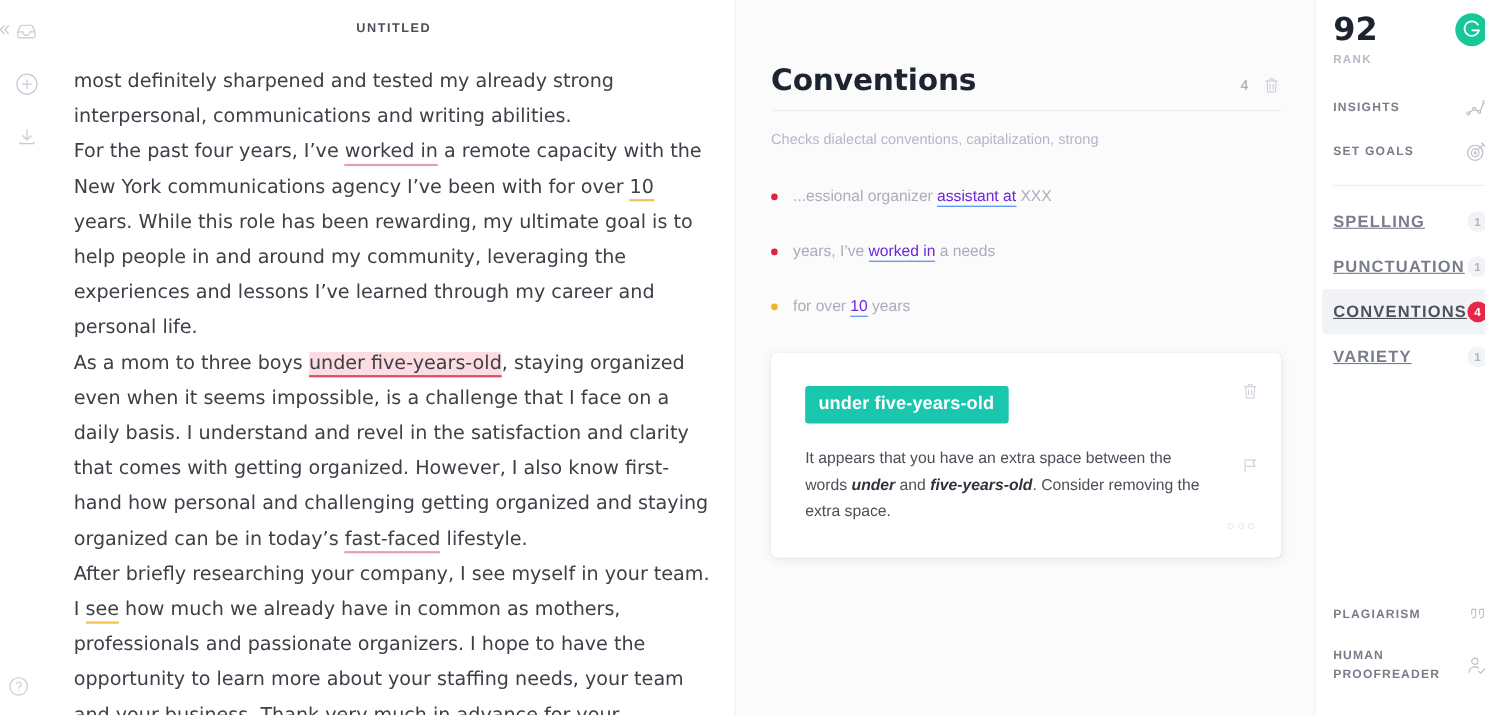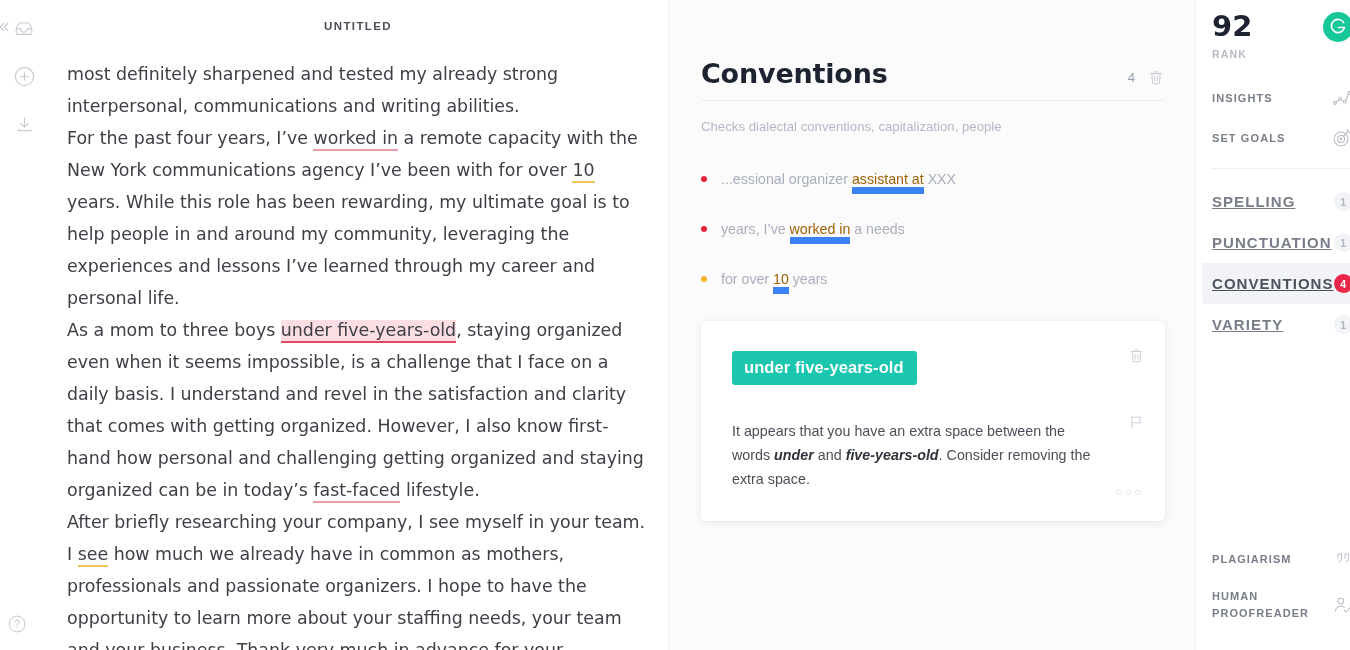--- a/index.html
+++ b/index.html
@@ -128,21 +128,21 @@
     display: flex; align-items: center;
     height: 50px;
     font-size: 14.2px;
     color: #9399a8;
     cursor: pointer;
   }
   .bullet {
     width: 6px; height: 6px; border-radius: 50%;
     margin-right: 14px; flex: 0 0 6px;
   }
-  .alert-row .dark { color: #a16207; border-bottom: 7px solid #3b82f6; }
+  .alert-row .dark { color: #6d28d9; border-bottom: 1px solid #3b82f6; }
   .alert-row .faint { color: #a9aebb; text-align: right; }
 
   
   .card {
     margin-top: 17px;
     background: #ffffff;
     border-radius: 5px;
     box-shadow: 0 2px 10px rgba(60,64,77,0.09), 0 0 1px rgba(60,64,77,0.12);
     padding: 30px 32px 30px 31px;
     position: relative;
@@ -152,21 +152,21 @@
     display: inline-block;
     background: #1ac6ae;
     color: #ffffff;
     font-size: 16.5px;
     font-weight: bold;
     padding: 7px 13px 8px 12px;
     border-radius: 3px;
     letter-spacing: 0.1px;
   }
   .card-text {
-    margin-top: 34px;
+    margin-top: 20px;
     font-size: 14.3px;
     line-height: 24px;
     color: #4a4f58;
     width: 365px;
   }
   .card-text b { font-weight: bold; font-style: italic; color: #2f333b; }
   .card-actions {
     position: absolute;
     right: 20px; top: 26px;
     display: flex; flex-direction: column; align-items: center;
@@ -338,21 +338,21 @@
         <div>
           <svg class="cat-trash" viewBox="0 0 24 24" fill="none" stroke="currentColor" stroke-width="1.3">
             <path d="M4 6.5 H20"></path>
               <path d="M9.5 6.5 V4.7 A0.9 0.9 0 0 1 10.4 3.8 H13.6 A0.9 0.9 0 0 1 14.5 4.7 V6.5"></path>
             <path d="M6.2 6.5 L7 20 A1 1 0 0 0 8 20.8 H16 A1 1 0 0 0 17 20 L17.8 6.5"></path>
             <path d="M10 10 V17.5 M14 10 V17.5"></path>
           </svg>
         </div>
       </div>
 
-      <div class="cat-desc">Checks dialectal conventions, capitalization, people</div>
+      <div class="cat-desc">Checks dialectal conventions, capitalization, strong</div>
 
       <div class="alerts" id="alerts">
           <div class="alert-row">
             <span class="bullet" style="background: rgb(224, 37, 63);"></span>
             <span><span class="faint">...essional organizer </span><span class="dark">assistant at</span><span class="faint"> XXX</span></span>
           </div>
           <div class="alert-row">
             <span class="bullet" style="background: rgb(224, 37, 63);"></span>
             <span><span class="faint">years, I’ve </span><span class="dark">worked in</span><span class="faint"> a needs</span></span>
           </div>

